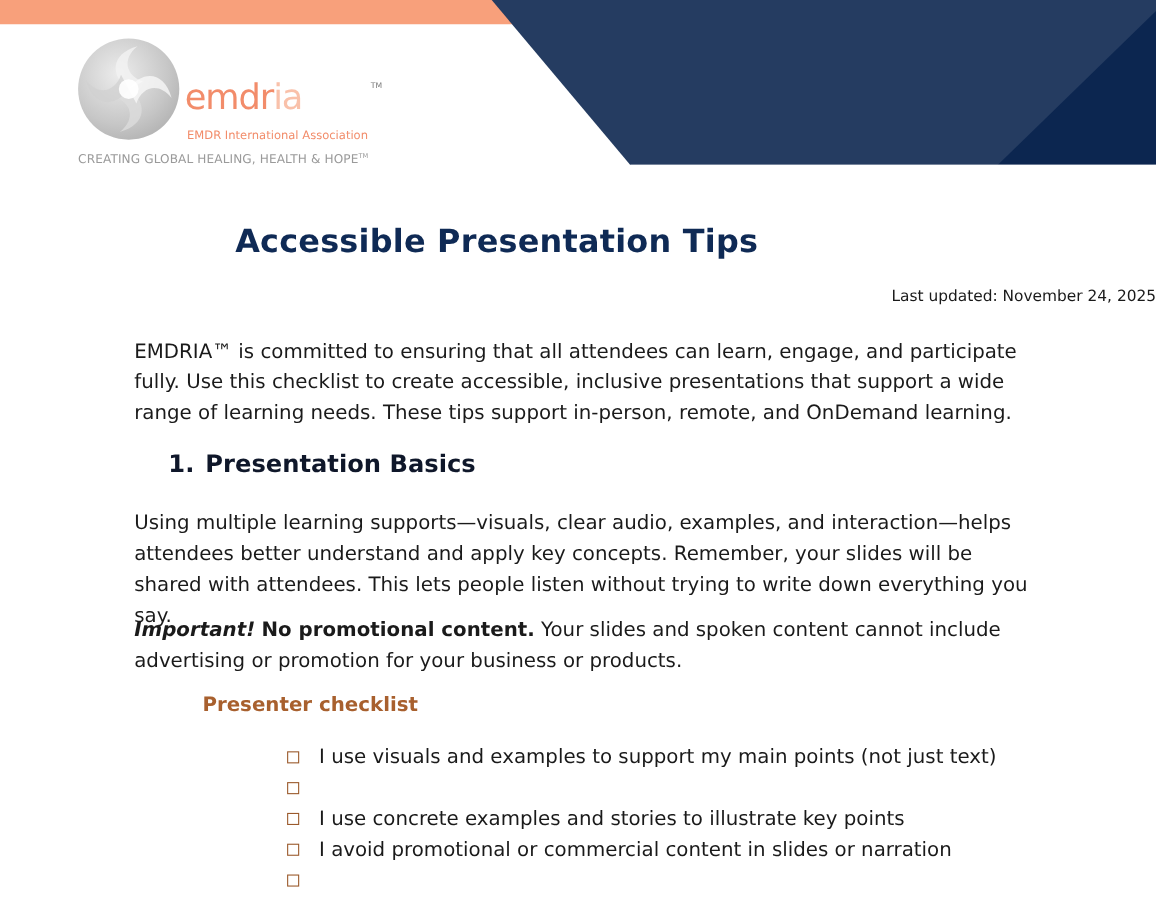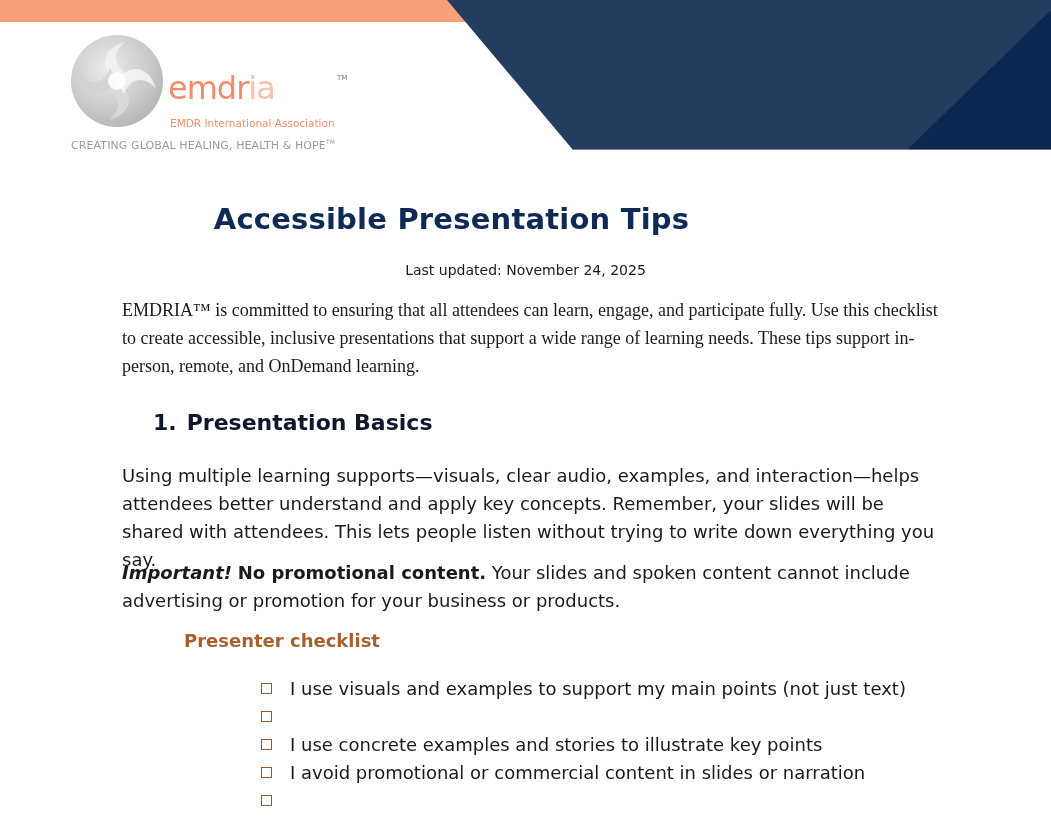--- a/index.html
+++ b/index.html
@@ -29,28 +29,28 @@
     position: absolute; left: 1px; top: 104px;
     font-size: 11px; color: #9a9a9a; white-space: nowrap; letter-spacing: 0.1px;
   }
   .logo-tagline sup { font-size: 6px; }
 
   .title {
     position: absolute; left: 0; width: 903px; top: 202px; text-align: center;
     font-size: 29px; font-weight: bold; color: #0f2a55; letter-spacing: 0.2px;
   }
   .updated {
-    position: absolute; left: 0; width: 1051px; top: 262px; text-align: center;
+    position: absolute; left: 0; width: 1051px; top: 262px; text-align: right;
     font-size: 14px; color: #1a1a1a;
   }
   .para {
     position: absolute; left: 122px; width: 820px;
     font-size: 18px; line-height: 28px; color: #1a1a1a;
   }
-  .intro { top: 296px; font-family: Liberation Serif, serif; }
+  .intro { top: 306px; }
   .section-heading {
     position: absolute; left: 153px; top: 410px;
     font-size: 22px; font-weight: bold; color: #0f172a;
   }
   .section-heading .num { margin-right: 10px; }
   .basics { top: 462px; }
   .important { top: 559px; }
   .important b i { font-style: italic; text-align: center; }
   .checklist-heading {
     position: absolute; left: 184px; top: 630px;

